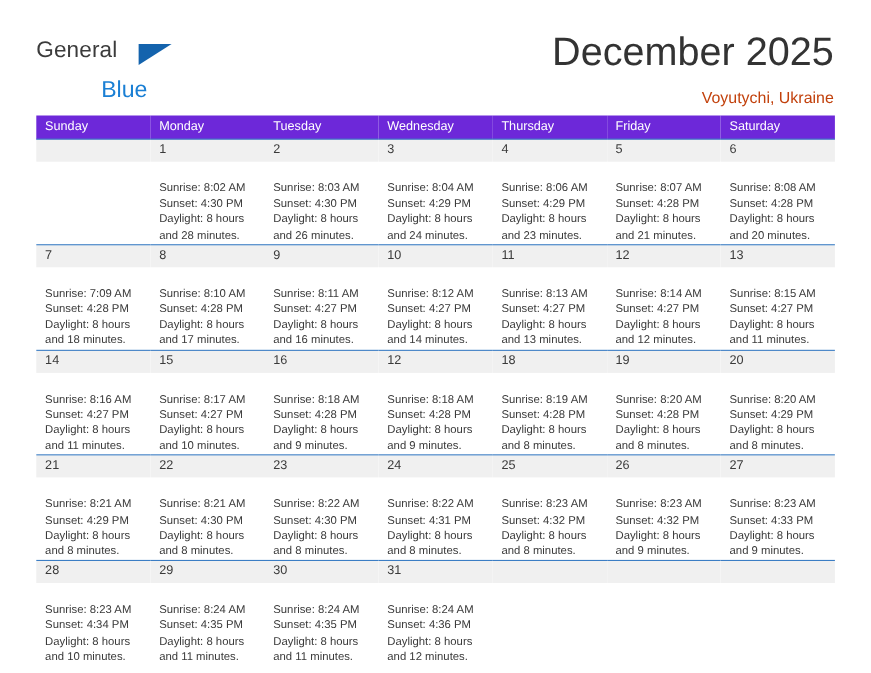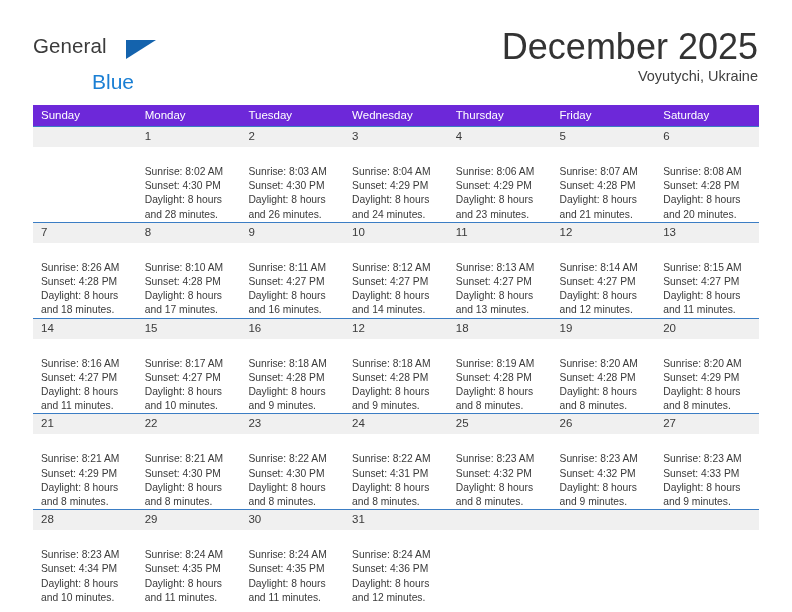--- a/index.html
+++ b/index.html
@@ -73,23 +73,23 @@
     text-align: right;
   }
   .cal-title {
     font-size: 36px;
     color: #333333;
     line-height: 34px;
     white-space: nowrap;
   }
   .cal-subtitle {
     font-size: 14.5px;
-    color: #404040;
+    color: #c2410c;
     line-height: 20px;
-    margin-top: 2px;
+    margin-top: 16px;
     white-space: nowrap;
   }
 
   
   .calendar {
     position: absolute;
     left: 33px;
     top: 105px;
     width: 726px;
     border-collapse: collapse;
@@ -243,21 +243,21 @@
               <div>Sunset: 4:28 PM</div>
               <div class="daylight-line">Daylight: 8 hours</div>
               <div class="daylight-line">and 20 minutes.</div>
             </div>
           </td>
         </tr>
         <tr class="week-row">
           <td>
             <span class="daynum">7</span>
             <div class="detail">
-              <div>Sunrise: 8:26 AM</div>
+              <div>Sunrise: 7:09 AM</div>
               <div>Sunset: 4:28 PM</div>
               <div class="daylight-line">Daylight: 8 hours</div>
               <div class="daylight-line">and 18 minutes.</div>
             </div>
           </td>
           <td>
             <span class="daynum">8</span>
             <div class="detail">
               <div>Sunrise: 8:10 AM</div>
               <div>Sunset: 4:28 PM</div>

